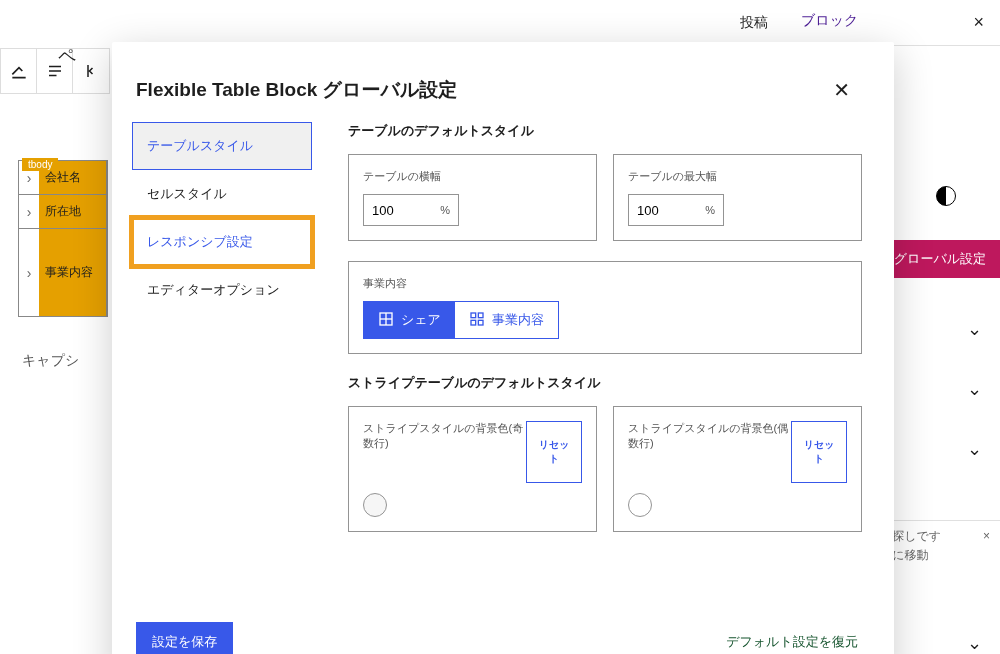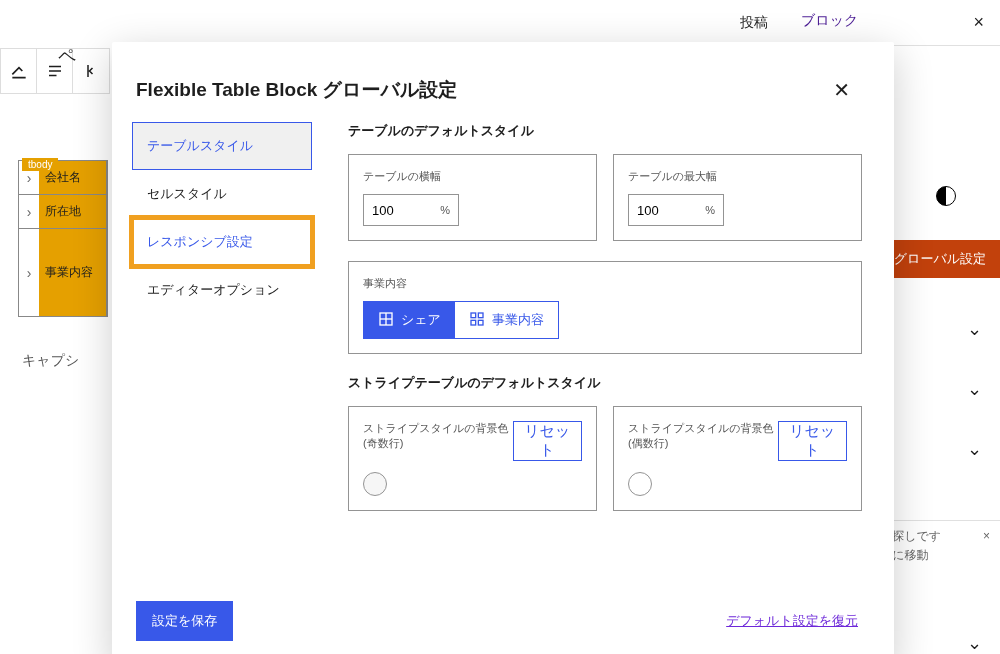--- a/index.html
+++ b/index.html
@@ -65,21 +65,21 @@
       width: 20px;
       height: 20px;
       border-radius: 50%;
       background: linear-gradient(90deg, #000 50%, #fff 50%);
       border: 1px solid #000;
     }
     .bg-global-btn {
       position: absolute;
       right: 0;
       top: 240px;
-      background: #c2410c;
+      background: #be185d;
       color: #fff;
       padding: 10px 14px;
       font-size: 13px;
     }
     .bg-chevron {
       position: absolute;
       right: 18px;
       font-size: 18px;
       color: #1e1e1e;
     }
@@ -241,23 +241,24 @@
     .toggle-icon { width: 16px; height: 16px; display: inline-flex; }
     .panel-header {
       display: flex;
       justify-content: space-between;
       align-items: flex-start;
     }
     .reset-btn {
       border: 1px solid #3858e9;
       color: #3858e9;
       background: #fff;
-      padding: 0 9px;
-      font-size: 15px;
+      padding: 16px 9px;
+      font-size: 10px;
       cursor: pointer;
+      font-weight: bold;
     }
     .color-swatch {
       width: 24px;
       height: 24px;
       border-radius: 50%;
       border: 1px solid #949494;
       background: #f6f6f6;
       margin-top: 10px;
     }
     .color-swatch.white { background: #fff; }
@@ -270,23 +271,22 @@
     }
     .save-btn {
       background: #3858e9;
       color: #fff;
       border: none;
       padding: 11px 16px;
       font-size: 13px;
       cursor: pointer;
     }
     .restore-link {
-      color: #6d28d9;
-      font-size: 13px;
-      text-decoration: underline;
+      color: #14532d;
+      font-size: 13px;
       cursor: pointer;
     }
     .panel-label-multiline { line-height: 1.4; }
   </style>
 </head>
 <body>
 
 <div class="bg-editor">
   <div class="bg-toolbar">
     <div class="bg-toolbar-item">

